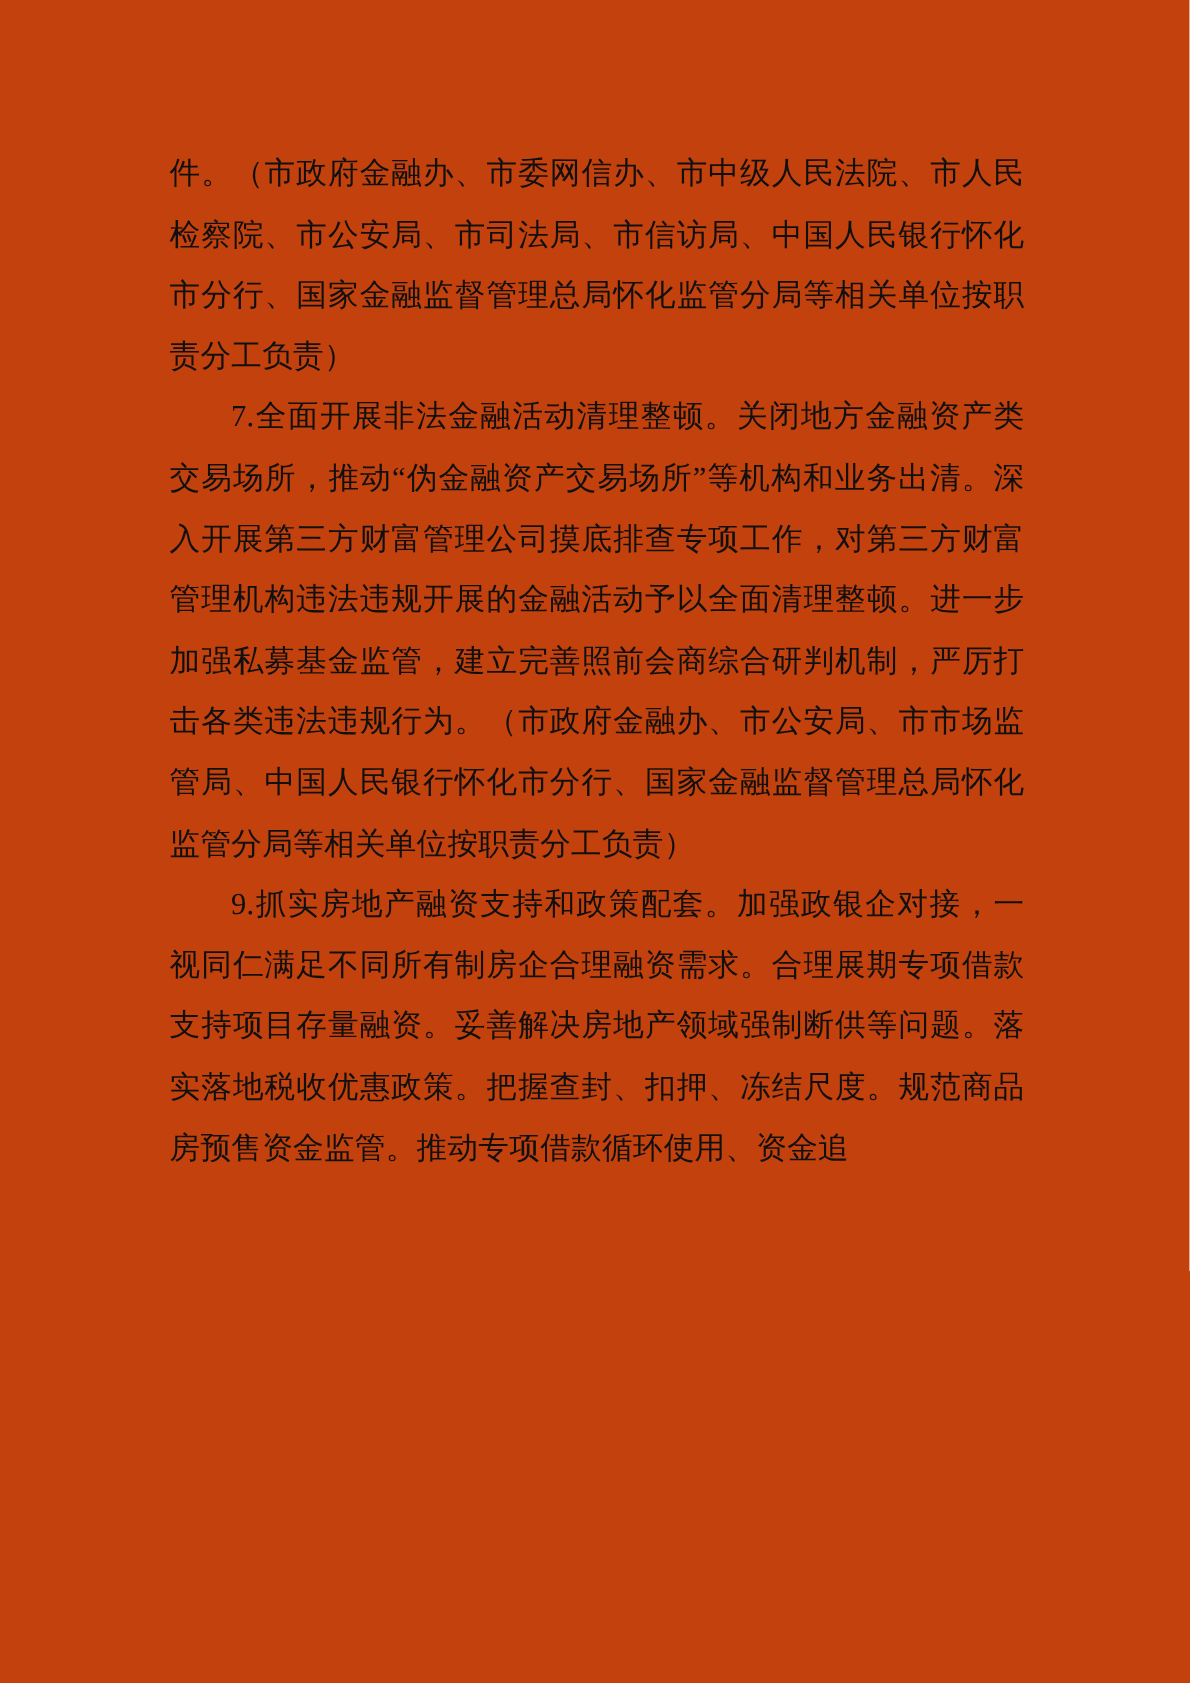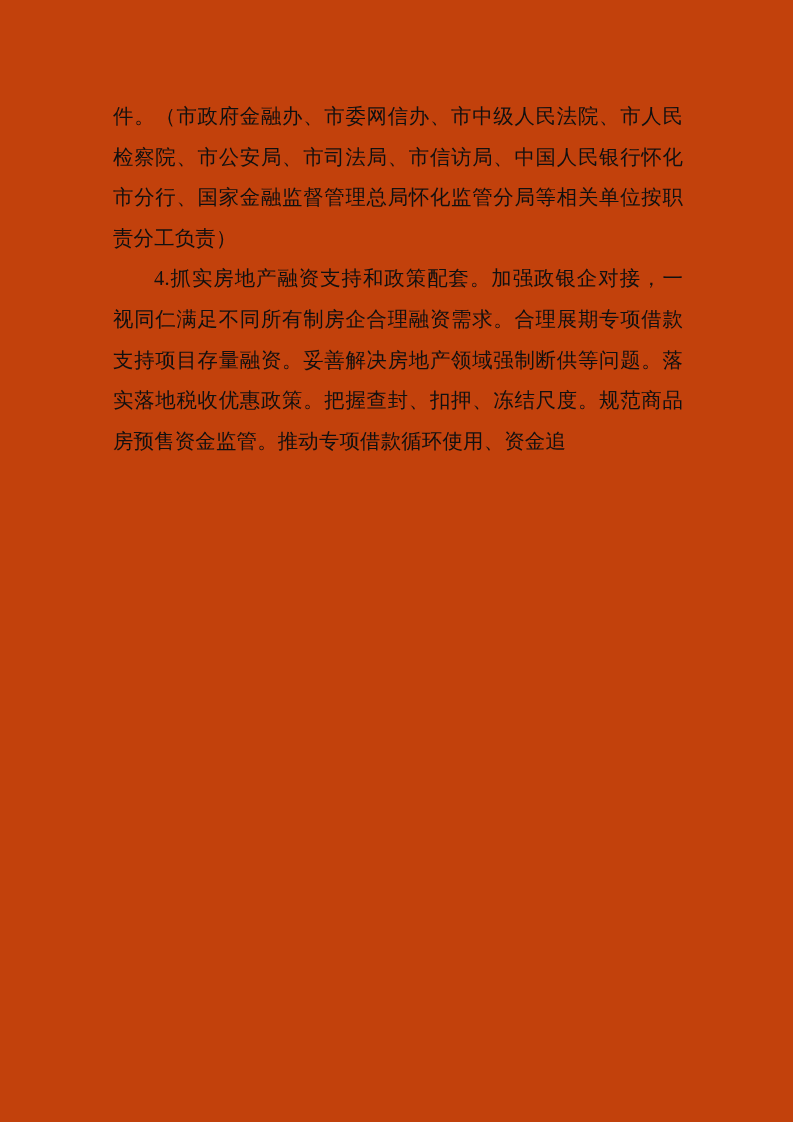--- a/index.html
+++ b/index.html
@@ -37,15 +37,16 @@
   .para.indent {
     text-indent: 41px;
   }
 </style>
 </head>
 <body>
 
 <div class="page">
   <div class="doc-body">
     <p class="para">件。（市政府金融办、市委网信办、市中级人民法院、市人民检察院、市公安局、市司法局、市信访局、中国人民银行怀化市分行、国家金融监督管理总局怀化监管分局等相关单位按职责分工负责）</p>
-    <p class="para indent">4.抓实房地产融资支持和政策配套。加强政银企对接，一视同仁满足不同所有制房企合理融资需求。合理展期专项借款支持项目存量融资。妥善解决房地产领域强制断供等问题。落实落地税收优惠政策。把握查封、扣押、冻结尺度。规范商品房预售资金监管。推动专项借款循环使用、资金追</p>
+    <p class="para indent">7.全面开展非法金融活动清理整顿。关闭地方金融资产类交易场所，推动“伪金融资产交易场所”等机构和业务出清。深入开展第三方财富管理公司摸底排查专项工作，对第三方财富管理机构违法违规开展的金融活动予以全面清理整顿。进一步加强私募基金监管，建立完善照前会商综合研判机制，严厉打击各类违法违规行为。（市政府金融办、市公安局、市市场监管局、中国人民银行怀化市分行、国家金融监督管理总局怀化监管分局等相关单位按职责分工负责）</p>
+    <p class="para indent">9.抓实房地产融资支持和政策配套。加强政银企对接，一视同仁满足不同所有制房企合理融资需求。合理展期专项借款支持项目存量融资。妥善解决房地产领域强制断供等问题。落实落地税收优惠政策。把握查封、扣押、冻结尺度。规范商品房预售资金监管。推动专项借款循环使用、资金追</p>
   </div>
 </div>
 
 </body></html>

